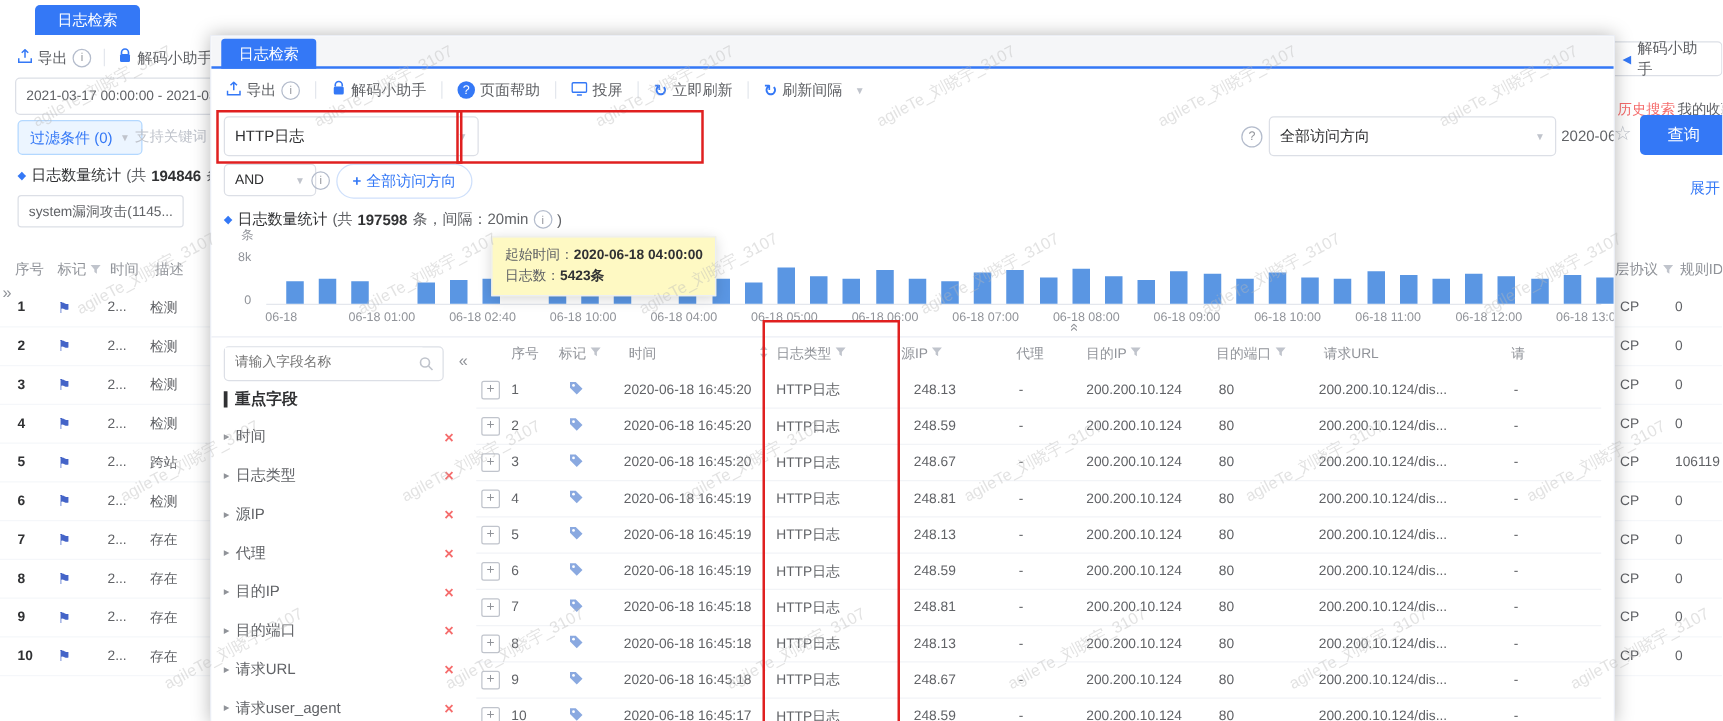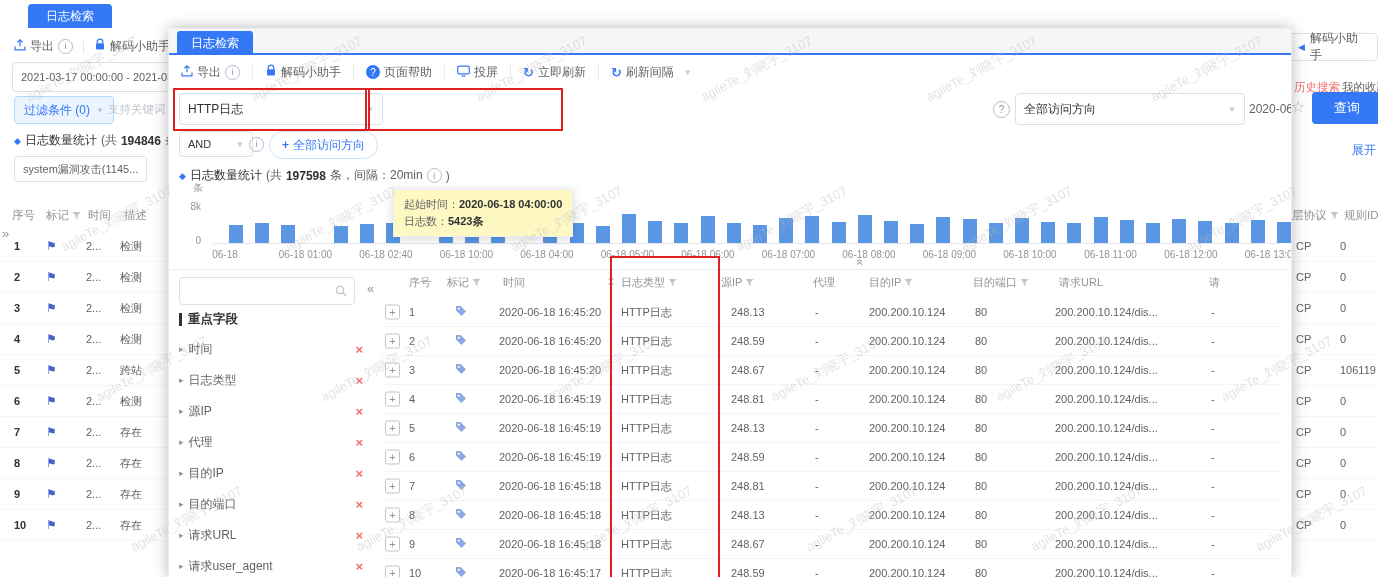--- a/index.html
+++ b/index.html
@@ -402,20 +402,21 @@
       </div>
       <div>
         <span>日志数：</span><b style="color:#303133;">5423条</b>
       </div>
     </div>
 
     <span class="abs" style="left:688px;top:226px;color:#909399;font-size:12px;transform:rotate(90deg);cursor:pointer;">«</span>
     <div class="abs" style="left:0;top:240px;width:100%;height:1px;background:#ebeef5;"></div>
 
     <div class="abs" style="left:10px;top:248px;width:174px;height:26px;border:1px solid #dcdfe6;border-radius:4px;">
+      <input style="position: absolute; left: 0px; top: 0px; width: 142px; height: 24px; border: none; outline: none; padding: 0px 8px; font-size: 11px; color: rgb(96, 98, 102); font-family: inherit;" placeholder="请输入字段名称">
       <span class="abs" style="right:7px;top:7px;"><svg width="12" height="12" viewBox="0 0 12 12">
             <circle cx="5" cy="5" r="3.6" stroke="#c0c4cc" stroke-width="1.3" fill="none"></circle>
             <path d="M7.8 7.8 11 11" stroke="#c0c4cc" stroke-width="1.3"></path>
           </svg></span>
     </div>
     <span class="abs" style="left:198px;top:252px;color:#909399;font-size:13px;cursor:pointer;">«</span>
 
     <div class="abs" style="left:10px;top:282px;display:flex;align-items:center;gap:6px;">
       <span style="width:3px;height:13px;background:#303133;display:inline-block;"></span>
       <b style="font-size:12.5px;color:#303133;">重点字段</b>

